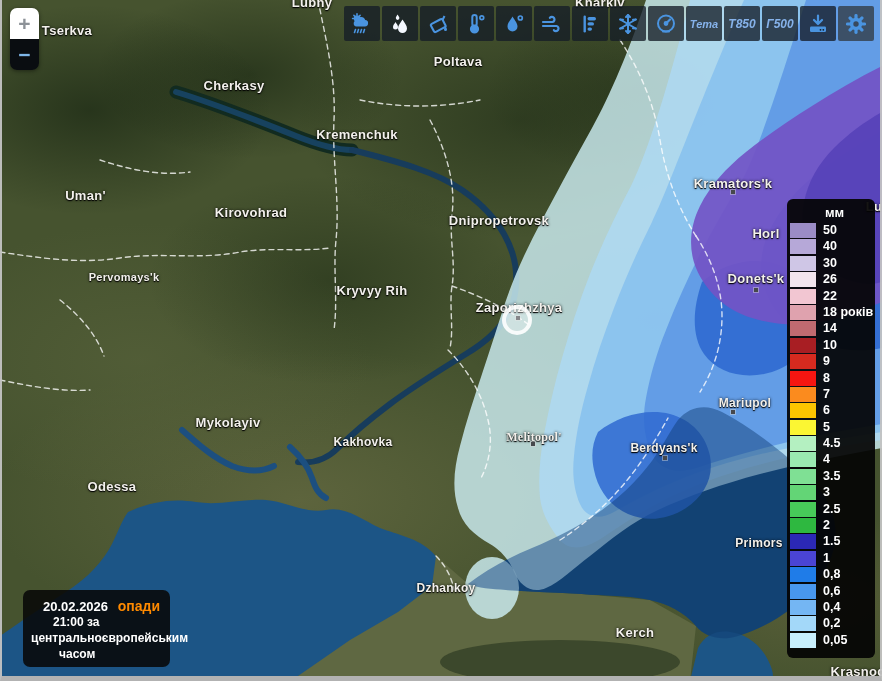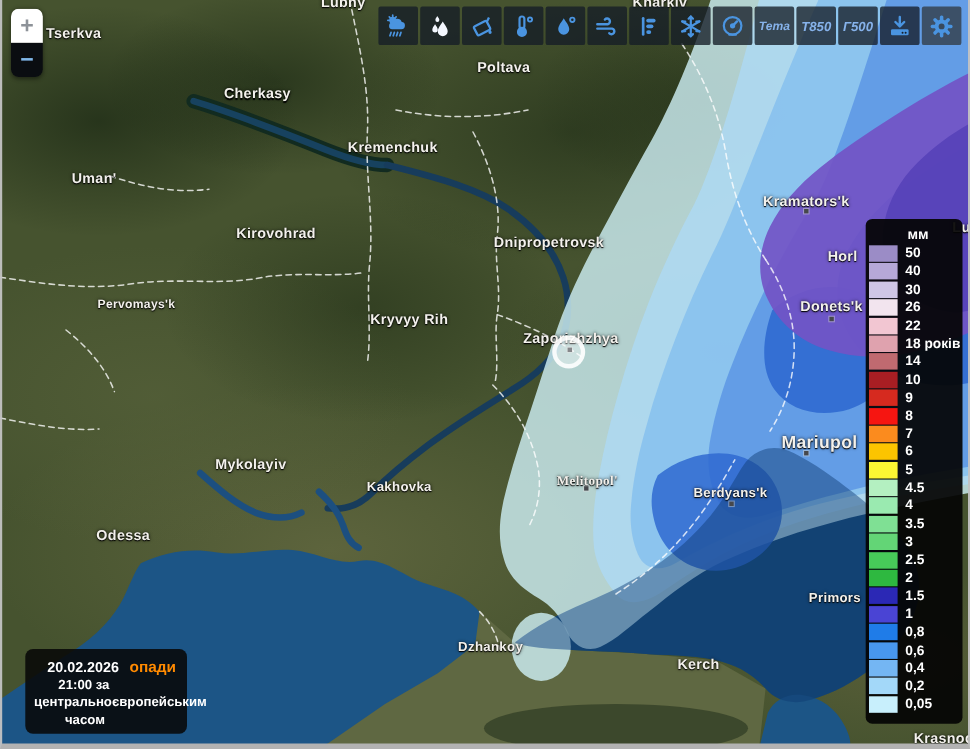--- a/index.html
+++ b/index.html
@@ -123,39 +123,39 @@
     </g>
   </svg>
 
   <div id="map-anno">
       <div class="city-label" style="left: 312px; top: 2px; font-size: 13px;">Lubny</div>
       <div class="city-label" style="left: 600px; top: 2px; font-size: 13px;">Kharkiv</div>
       <div class="city-label" style="left: 67px; top: 30px; font-size: 13px;">Tserkva</div>
       <div class="city-label" style="left: 234px; top: 85px; font-size: 13px;">Cherkasy</div>
       <div class="city-label" style="left: 458px; top: 61px; font-size: 13px;">Poltava</div>
       <div class="city-label" style="left: 357px; top: 134px; font-size: 13px;">Kremenchuk</div>
-      <div class="city-label" style="left: 65px; top: 162px; font-size: 13px; padding-left: 41px;">Uman'</div>
+      <div class="city-label" style="left: 65px; top: 195px; font-size: 13px; padding-left: 41px;">Uman'</div>
       <div class="city-label" style="left: 251px; top: 212px; font-size: 13px;">Kirovohrad</div>
       <div class="city-label" style="left: 499px; top: 220px; font-size: 13px;">Dnipropetrovsk</div>
       <div class="city-label" style="left: 733px; top: 183px; font-size: 13px;">Kramators'k</div>
       <div class="city-label" style="left: 766px; top: 233px; font-size: 13px;">Horl</div>
       <div class="city-label" style="left: 756px; top: 278px; font-size: 13px;">Donets'k</div>
       <div class="city-label" style="left: 874px; top: 206px; font-size: 13px;">Lu</div>
       <div class="city-label" style="left: 124px; top: 277px; font-size: 11px;">Pervomays'k</div>
       <div class="city-label" style="left: 372px; top: 290px; font-size: 13px;">Kryvyy Rih</div>
       <div class="city-label" style="left: 519px; top: 307px; font-size: 13px;">Zaporizhzhya</div>
       <div class="city-label" style="left: 228px; top: 422px; font-size: 13px;">Mykolayiv</div>
       <div class="city-label" style="left: 363px; top: 442px; font-size: 12px;">Kakhovka</div>
       <div class="city-label" style="left: 534px; top: 437px; font-size: 12px; font-family: Liberation Serif, serif;">Melitopol'</div>
-      <div class="city-label" style="left: 733px; top: 403px; font-size: 16px; padding-left: 24px;">Mariupol</div>
+      <div class="city-label" style="left: 733px; top: 403px; font-size: 12px; padding-left: 24px;">Mariupol</div>
       <div class="city-label" style="left: 664px; top: 448px; font-size: 12px;">Berdyans'k</div>
       <div class="city-label" style="left: 112px; top: 486px; font-size: 13px;">Odessa</div>
       <div class="city-label" style="left: 759px; top: 543px; font-size: 12px; text-align: center;">Primors</div>
       <div class="city-label" style="left: 446px; top: 588px; font-size: 12px;">Dzhankoy</div>
-      <div class="city-label" style="left: 635px; top: 604px; font-size: 13px; text-align: right;">Kerch</div>
+      <div class="city-label" style="left: 635px; top: 632px; font-size: 13px; text-align: right;">Kerch</div>
       <div class="city-label" style="left: 858px; top: 671px; font-size: 13px;">Krasnod</div>
       <div class="city-marker" style="left: 733px; top: 192px;"></div>
       <div class="city-marker" style="left: 756px; top: 290px;"></div>
       <div class="city-marker" style="left: 733px; top: 412px;"></div>
       <div class="city-marker" style="left: 665px; top: 458px;"></div>
       <div class="city-marker" style="left: 533px; top: 444px;"></div>
       <div class="city-marker" style="left: 518px; top: 318px;"></div>
     </div>
   <div id="zap-ring" style="left: 517px; top: 320px;"></div>
 

